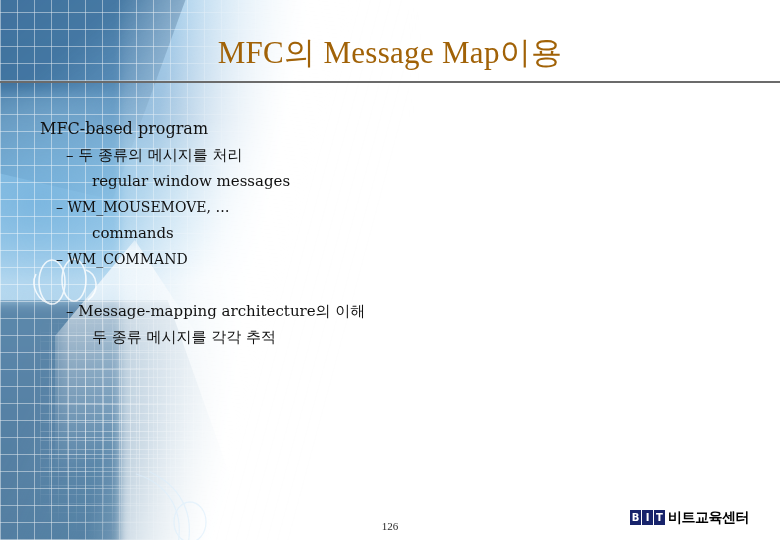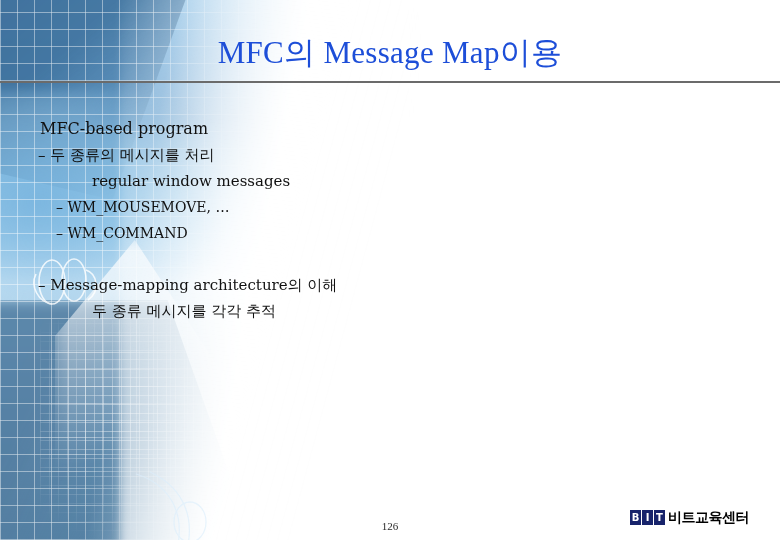--- a/index.html
+++ b/index.html
@@ -141,21 +141,21 @@
 
   
   .title {
     position: absolute;
     top: 32px;
     left: 0;
     width: 780px;
     text-align: center;
     font-size: 31px;
     line-height: 42px;
-    color: #1d4ed8;
+    color: #a16207;
     font-family: "Liberation Serif", "DejaVu Serif", serif;
     letter-spacing: .3px;
     white-space: nowrap;
   }
   .rule {
     position: absolute;
     top: 81px;
     left: 0;
     width: 780px;
     height: 2px;
@@ -176,21 +176,21 @@
     white-space: nowrap;
   }
   .lvl0 {
     font-size: 16px;
     line-height: 26px;
     padding-left: 40px;
   }
   .lvl1 {
     font-size: 15px;
     line-height: 26px;
-    padding-left: 38px;
+    padding-left: 66px;
   }
   .lvl2 {
     font-size: 15px;
     line-height: 26px;
     padding-left: 92px;
   }
   .lvl3 {
     font-size: 14px;
     line-height: 26px;
     padding-left: 56px;
@@ -277,20 +277,21 @@
   </div>
 
   <div class="title">MFC의 Message Map이용</div>
   <div class="rule"></div>
 
   <div class="body">
     <div class="line lvl0">MFC-based program</div>
     <div class="line lvl1">– 두 종류의 메시지를 처리</div>
     <div class="line lvl2">regular window messages</div>
     <div class="line lvl3">– WM_MOUSEMOVE, …</div>
+    <div class="line lvl2">commands</div>
     <div class="line lvl3">– WM_COMMAND</div>
     <div class="gap"></div>
     <div class="line lvl1">–  Message-mapping architecture의 이해</div>
     <div class="line lvl2">두 종류 메시지를 각각 추적</div>
   </div>
 
   <div class="page-number">126</div>
 
   <div class="logo">
     <span class="logo-mark">

